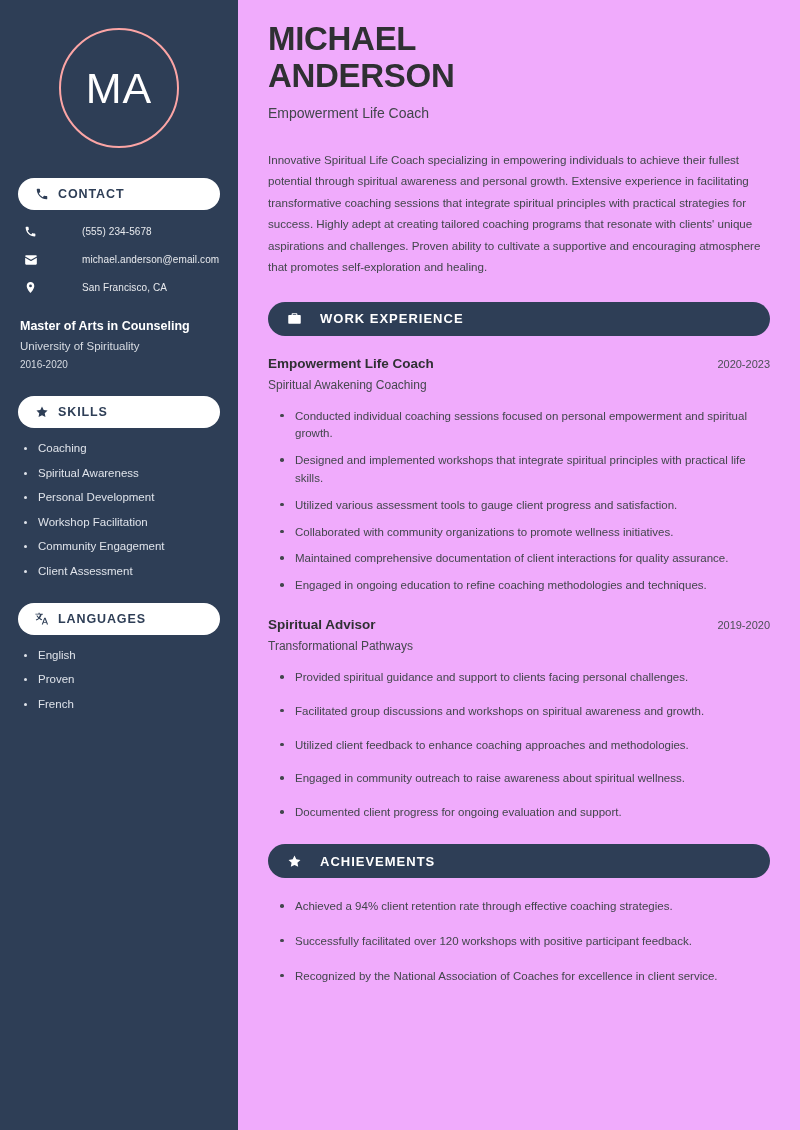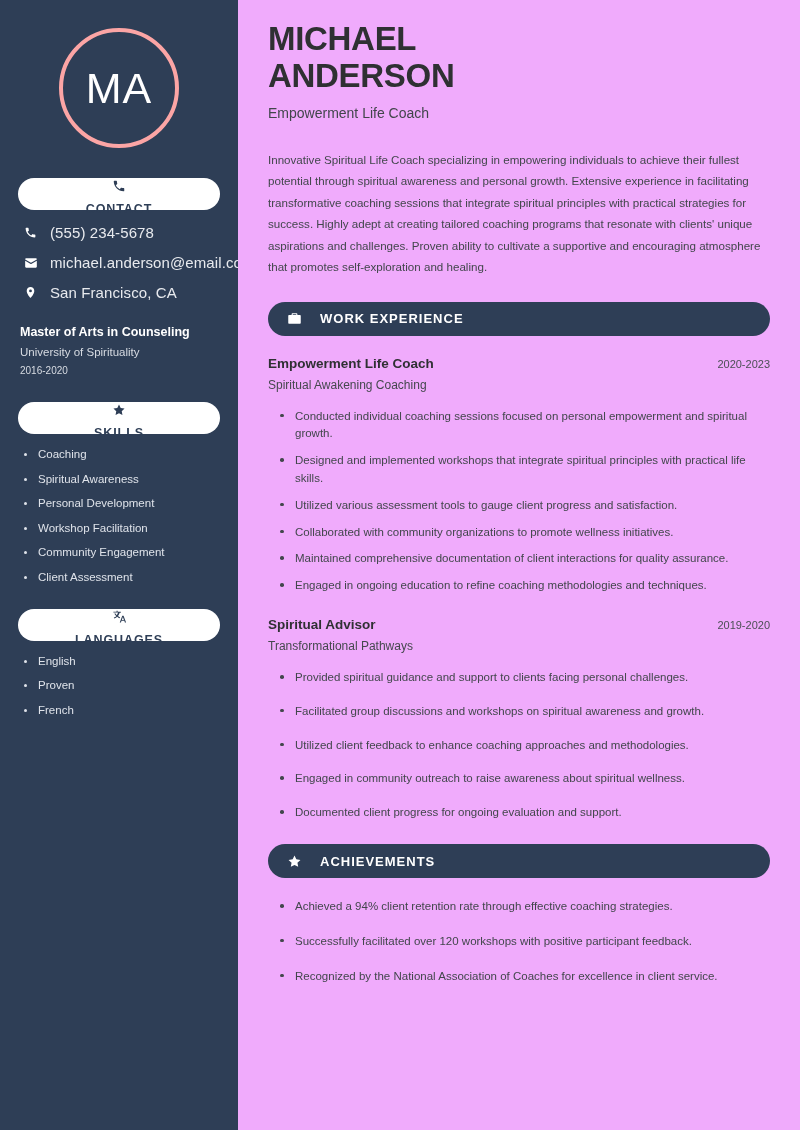--- a/index.html
+++ b/index.html
@@ -34,21 +34,21 @@
   .avatar-wrap {
     display: flex;
     justify-content: center;
     margin-top: 6px;
     margin-bottom: 30px;
   }
   .avatar {
     width: 120px;
     height: 120px;
     border-radius: 50%;
-    border: 4px solid #fca5a5;
+    border: 2px solid #fca5a5;
     display: flex;
     align-items: center;
     justify-content: center;
   }
   .avatar-initials {
     color: #ffffff;
     font-size: 43px;
     font-weight: 400;
     letter-spacing: 1px;
     line-height: 1;
@@ -56,21 +56,20 @@
 
   .pill {
     background: #ffffff;
     border-radius: 100px;
     height: 32px;
     display: flex;
     align-items: center;
     padding: 0 16px;
     gap: 9px;
     margin-bottom: 14px;
-    flex-direction: column;
   }
   .pill-label {
     color: #2e3e56;
     font-size: 12.5px;
     font-weight: bold;
     letter-spacing: 0.9px;
   }
   .pill-icon {
     display: flex;
     align-items: center;
@@ -89,22 +88,23 @@
     margin-bottom: 13px;
     padding-left: 5px;
   }
   .contact-row:last-child { margin-bottom: 0; }
   .contact-icon {
     width: 15px; height: 15px; flex: 0 0 15px;
     display: flex; align-items: center; justify-content: center;
   }
   .contact-text {
     color: #e8eaee;
-    font-size: 15px;
+    font-size: 10px;
     letter-spacing: 0.1px;
+    margin-left: 32px;
   }
 
   .edu-block { padding-left: 2px; margin-bottom: 26px; }
   .edu-degree {
     color: #ffffff;
     font-size: 12.5px;
     font-weight: bold;
     margin-bottom: 7px;
   }
   .edu-school {

